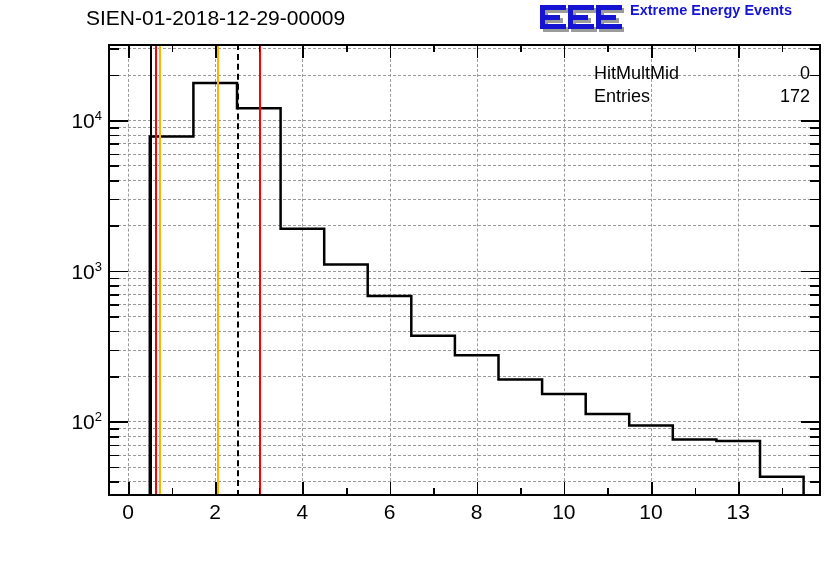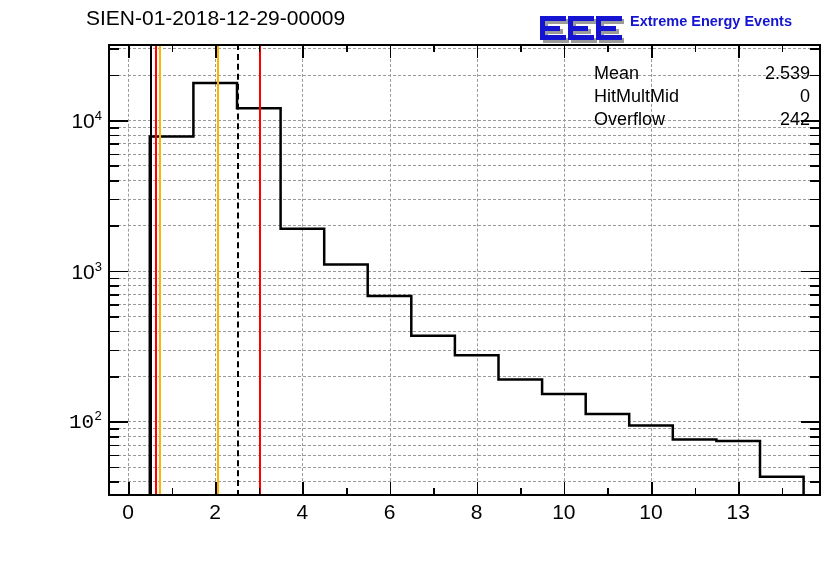--- a/index.html
+++ b/index.html
@@ -11,21 +11,21 @@
   #root{position:absolute;left:0;top:0;width:836px;height:572px;}
 
   
   .run-title{
     position:absolute;left:86px;top:6px;
     font-size:21px;color:#000;white-space:nowrap;
     letter-spacing:0px;
   }
 
   
-  .logo{position:absolute;left:538px;top:2px;width:296px;height:38px;margin-top:11px;}
+  .logo{position:absolute;left:538px;top:2px;width:296px;height:38px;}
   .logo-mark{position:absolute;left:0;top:1px;width:86px;height:34px;}
   .logo-text{position:absolute;left:92px;top:0px;}
   .logo-line{
     font-size:14.5px;line-height:17px;color:#1414d2;font-weight:bold;
     white-space:nowrap;font-family:"Liberation Sans", sans-serif;
   }
 
   
   .frame{
     position:absolute;left:108px;top:44px;
@@ -267,36 +267,32 @@
       <div class="xlab" style="left: 128.048px;">0</div>
       <div class="xlab" style="left: 215.211px;">2</div>
       <div class="xlab" style="left: 302.375px;">4</div>
       <div class="xlab" style="left: 389.539px;">6</div>
       <div class="xlab" style="left: 476.703px;">8</div>
       <div class="xlab" style="left: 563.867px;">10</div>
       <div class="xlab" style="left: 651.031px;">10</div>
       <div class="xlab" style="left: 738.194px;">13</div>
     </div>
   <div id="ylabels">
-      <div class="ylab" style="top: 421.443px; font-family: Liberation Mono, monospace;">10<sup>2</sup></div>
+      <div class="ylab" style="top: 421.443px;">10<sup>2</sup></div>
       <div class="ylab" style="top: 270.776px;">10<sup>3</sup></div>
       <div class="ylab" style="top: 120.109px;">10<sup>4</sup></div>
     </div>
 
 
   <div class="stats">
     <div id="stats-rows">
-        <div class="stats-row">
-          <span class="k">Mean</span>
-          <span class="v">2.539</span>
-        </div>
         <div class="stats-row">
           <span class="k">HitMultMid</span>
           <span class="v">0</span>
         </div>
         <div class="stats-row">
-          <span class="k">Overflow</span>
-          <span class="v">242</span>
+          <span class="k">Entries</span>
+          <span class="v">172</span>
         </div>
       </div>
   </div>
 
 </div>
 
 </body></html>

